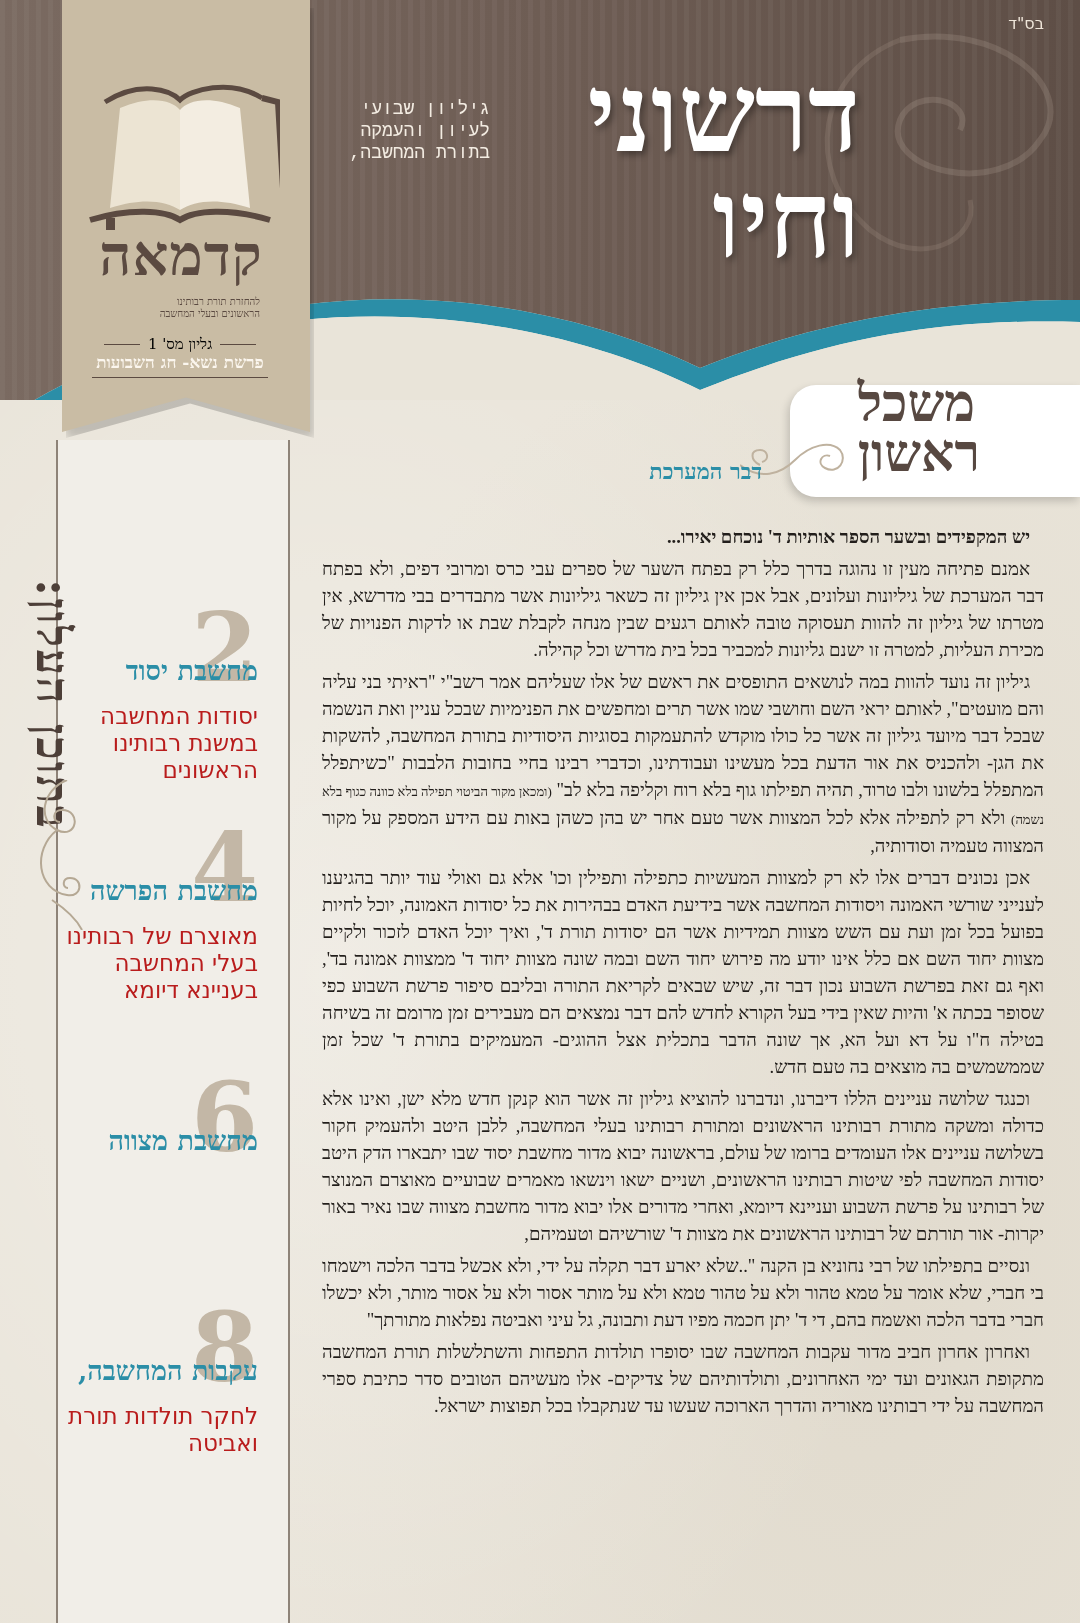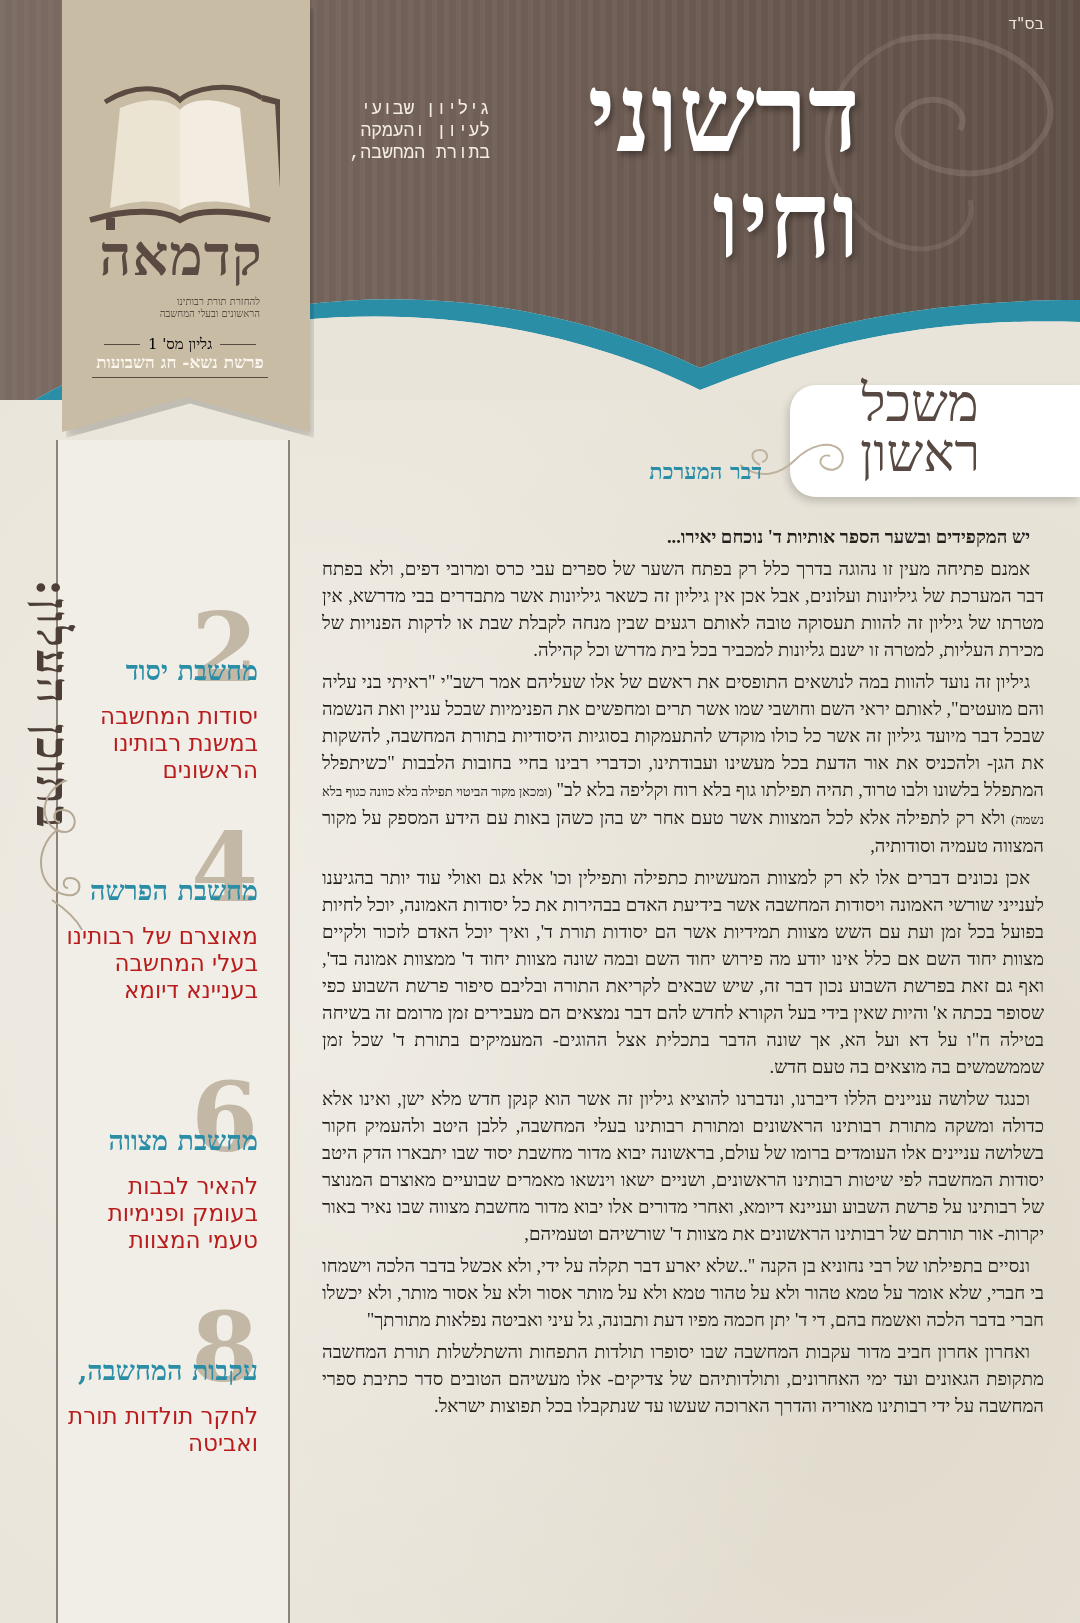--- a/index.html
+++ b/index.html
@@ -78,22 +78,22 @@
     border-bottom: 1px solid #5b4a41; padding-bottom: 4px;
   }
   
   .section-card {
     position: absolute; left: 790px; top: 385px; width: 290px; height: 112px;
     background: #ffffff; border-radius: 26px 0 0 26px;
     box-shadow: -2px 4px 8px rgba(0,0,0,0.18);
   }
   .section-title {
     position: absolute; right: 100px; top: 378px;
-    font-family: "DejaVu Serif", serif; font-weight: normal;
-    font-size: 52px; line-height: 50px; color: #574841; text-align: center;
+    font-family: "DejaVu Serif", serif; font-weight: bold;
+    font-size: 52px; line-height: 50px; color: #574841; text-align: left;
   }
   .section-swirl { position: absolute; left: 740px; top: 420px; }
   .editorial-title {
     position: absolute; right: 318px; top: 458px;
     font-family: "DejaVu Serif", serif; font-weight: bold;
     font-size: 22px; color: #2b8ea7;
   }
   
   .article {
     position: absolute; left: 322px; top: 524px; width: 722px;
@@ -227,19 +227,18 @@
   <div class="toc-desc">יסודות המחשבה במשנת רבותינו הראשונים</div>
 </div>
 <div class="toc-item" style="top:820px;">
   <div class="toc-num">4</div>
   <div class="toc-title">מחשבת הפרשה</div>
   <div class="toc-desc">מאוצרם של רבותינו בעלי המחשבה בעניינא דיומא</div>
 </div>
 <div class="toc-item" style="top:1070px;">
   <div class="toc-num">6</div>
   <div class="toc-title">מחשבת מצווה</div>
-  <div class="toc-desc">להאיר לבבות בעומק ופנימיות טעמי המצוות</div>
 </div>
 <div class="toc-item" style="top:1300px;">
   <div class="toc-num">8</div>
   <div class="toc-title">עקבות המחשבה,</div>
   <div class="toc-desc">לחקר תולדות תורת ואביטה</div>
 </div>
 
 </body></html>

